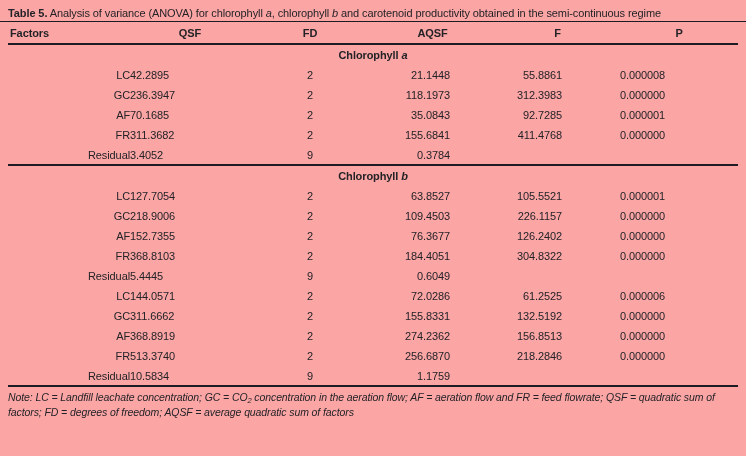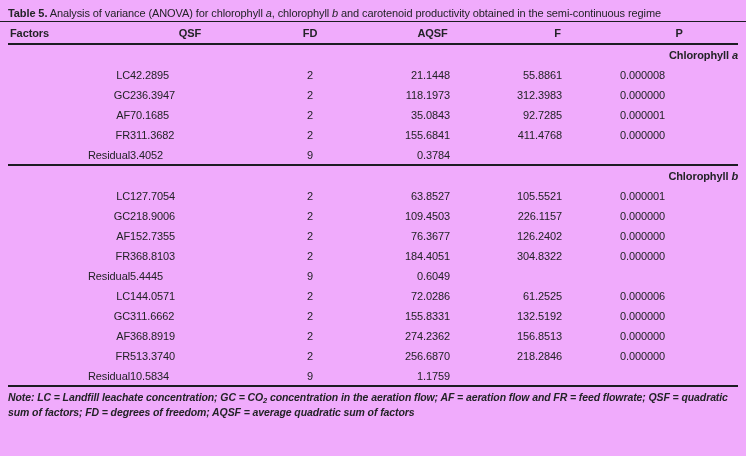--- a/index.html
+++ b/index.html
@@ -1,21 +1,21 @@
 <!DOCTYPE html>
 <html><head>
 <meta charset="utf-8">
 <style>
   * { margin: 0; padding: 0; box-sizing: border-box; }
   html, body { background: #ffffff; }
   .page {
     position: relative;
     width: 746px;
     height: 456px;
-    background: #f0abfc;
+    background: #fca5a5;
     color: #232327;
     font-family: "Liberation Sans", sans-serif;
     font-size: 11px;
     overflow: hidden;
   }
   .title {
     padding: 6px 8px 0 8px;
     height: 22px;
     line-height: 14px;
     border-bottom: 1px solid #1c1c22;
@@ -46,39 +46,38 @@
     letter-spacing: -0.1px;
   }
   th.col-factor { text-align: left; padding-left: 2px; }
   td {
     height: 20px;
     vertical-align: middle;
     letter-spacing: -0.1px;
   }
   tr.section-row td {
     height: 21px;
-    text-align: right;
+    text-align: center;
     font-weight: bold;
     margin-top: 41px;
   }
   tr.section-row.ruled td { border-top: 2px solid #1c1c22; }
   tr.section-row i { font-style: italic; }
   td.col-factor { text-align: right; padding-left: 2px; }
   td.num-qsf  { padding-right: 45px; }
   td.num-fd   { text-align: center; }
   td.num-aqsf { text-align: right; padding-right: 45px; }
   td.num-f    { text-align: right; padding-right: 58px; }
   td.num-p    { text-align: left; padding-right: 51px; }
   .note {
     margin: 4px 8px 12px 8px;
     font-style: italic;
     font-size: 10.5px;
     line-height: 13.5px;
     letter-spacing: -0.1px;
-    font-weight: bold;
   }
   .note sub { font-size: 7.5px; vertical-align: baseline; position: relative; top: 2px; }
 </style>
 </head>
 <body>
 
 <div class="page">
 
   <div class="title"><span class="bold">Table 5.</span><span> Analysis of variance (ANOVA) for chlorophyll </span><i>a</i><span>, chlorophyll </span><i>b</i><span> and carotenoid productivity obtained in the semi-continuous regime</span></div>
 

